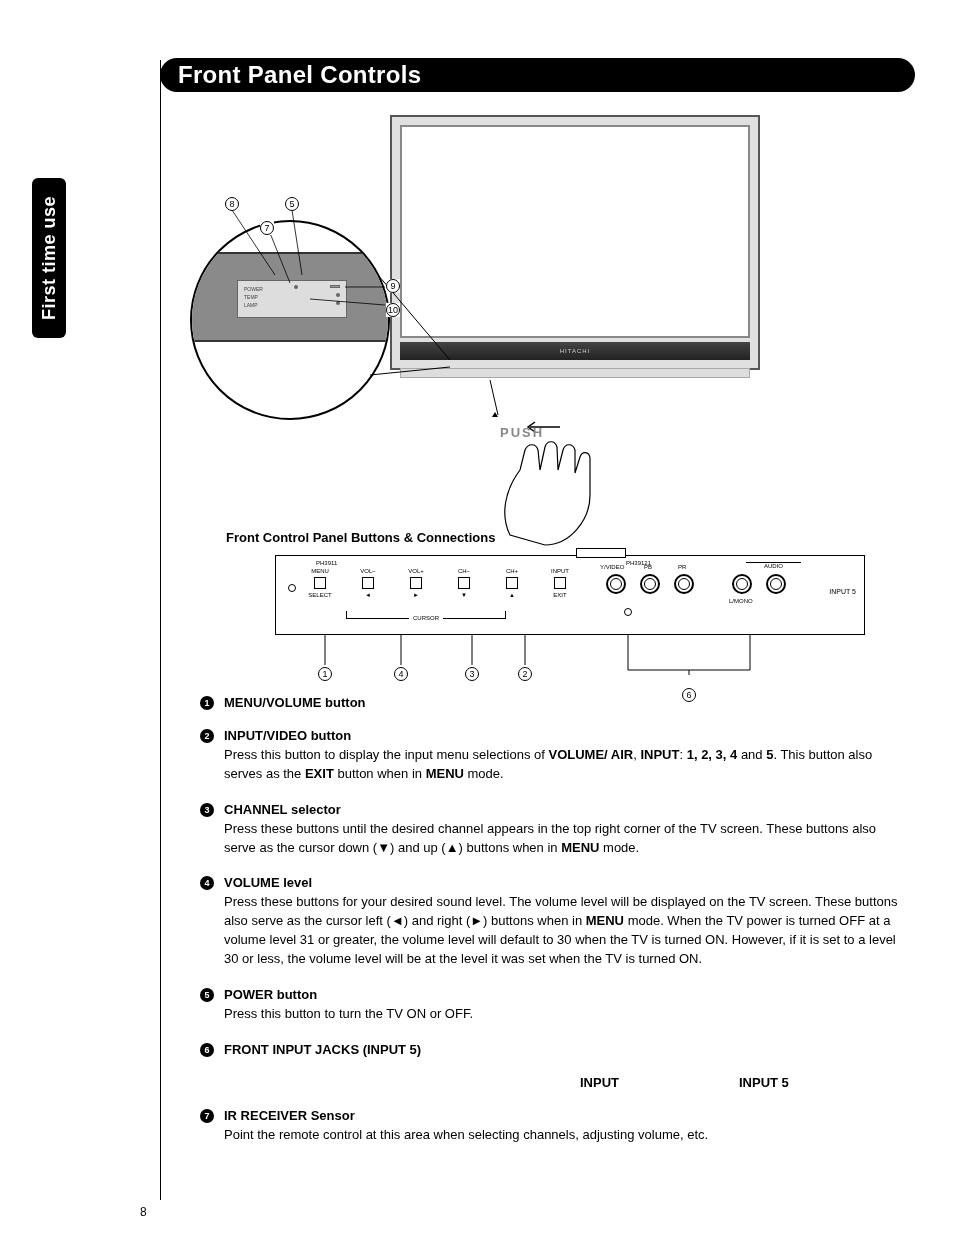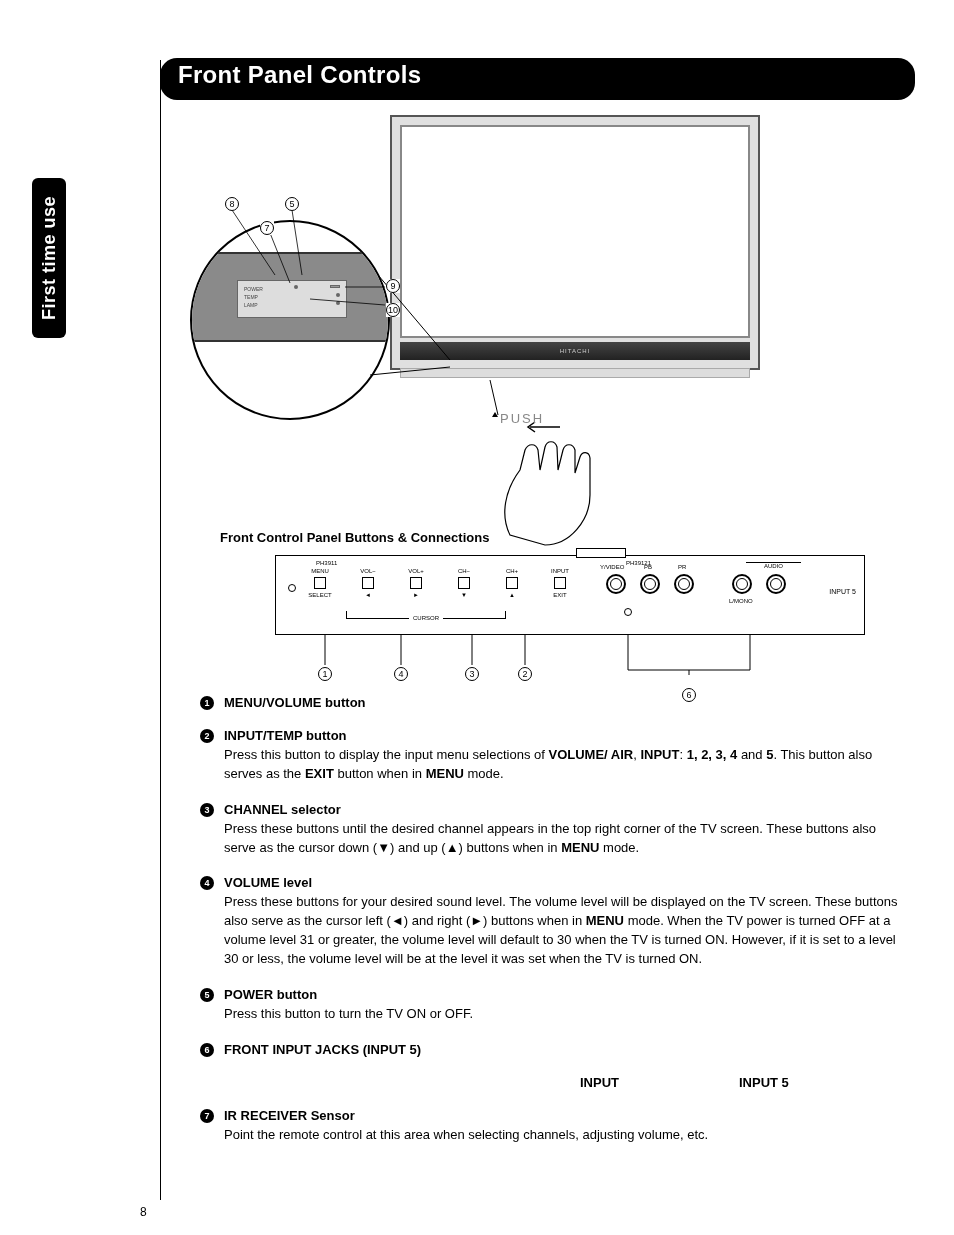--- a/index.html
+++ b/index.html
@@ -34,21 +34,21 @@
     font-size: 18px;
     letter-spacing: 0.5px;
   }
 
   
   .header-bar {
     position: absolute;
     left: 160px;
     top: 58px;
     width: 755px;
-    height: 42px;
+    height: 34px;
     background: #000;
     border-radius: 17px;
     color: #fff;
     font-weight: 900;
     font-size: 24px;
     line-height: 34px;
     padding-left: 18px;
     font-family: "Arial Black", Arial, sans-serif;
     letter-spacing: 0.3px;
   }
@@ -163,23 +163,23 @@
   
   .push-area {
     position: absolute;
     left: 260px;
     top: 280px;
     width: 200px;
     height: 170px;
   }
   .push-label {
     position: absolute;
-    left: 50px; top: 16px;
+    left: 50px; top: 30px;
     font-size: 13px;
-    font-weight: normal;
+    font-weight: bold;
     color: #888;
     letter-spacing: 2px;
   }
 
   
   .panel-diagram {
     position: absolute;
     left: 85px;
     top: 440px;
     width: 590px;
@@ -233,21 +233,21 @@
   .panel-diagram .cursor-line{
     position:absolute; left:70px; top:55px; width:160px; height:8px;
     border-left:1px solid #000;border-right:1px solid #000;border-bottom:1px solid #000;
     font-size:6px; text-align:center;
   }
   .panel-diagram .model-l{position:absolute;left:40px;top:4px;font-size:6px;}
   .panel-diagram .model-r{position:absolute;left:350px;top:4px;font-size:6px;}
 
   .subtitle {
     position: absolute;
-    left: 30px;
+    left: 36px;
     top: 415px;
     font-weight: bold;
     font-size: 13px;
   }
 
   
   .defs {
     position: absolute;
     left: 200px;
     top: 695px;
@@ -455,21 +455,21 @@
   </div>
 </div>
 
 <div class="defs">
   <div class="def-item">
     <div class="num">1</div>
     <div class="title">MENU/VOLUME button</div>
   </div>
   <div class="def-item">
     <div class="num">2</div>
-    <div class="title">INPUT/TEMP button</div>
+    <div class="title">INPUT/VIDEO button</div>
     <div class="body">Press this button to display the input menu selections of <span class="b">VOLUME/ AIR</span>, <span class="b">INPUT</span>: <span class="b">1, 2, 3, 4</span> and <span class="b">5</span>. This button also serves as the <span class="b">EXIT</span> button when in <span class="b">MENU</span> mode.</div>
   </div>
   <div class="def-item">
     <div class="num">3</div>
     <div class="title">CHANNEL selector</div>
     <div class="body">Press these buttons until the desired channel appears in the top right corner of the TV screen. These buttons also serve as the cursor down (▼) and up (▲) buttons when in <span class="b">MENU</span> mode.</div>
   </div>
   <div class="def-item">
     <div class="num">4</div>
     <div class="title">VOLUME level</div>

